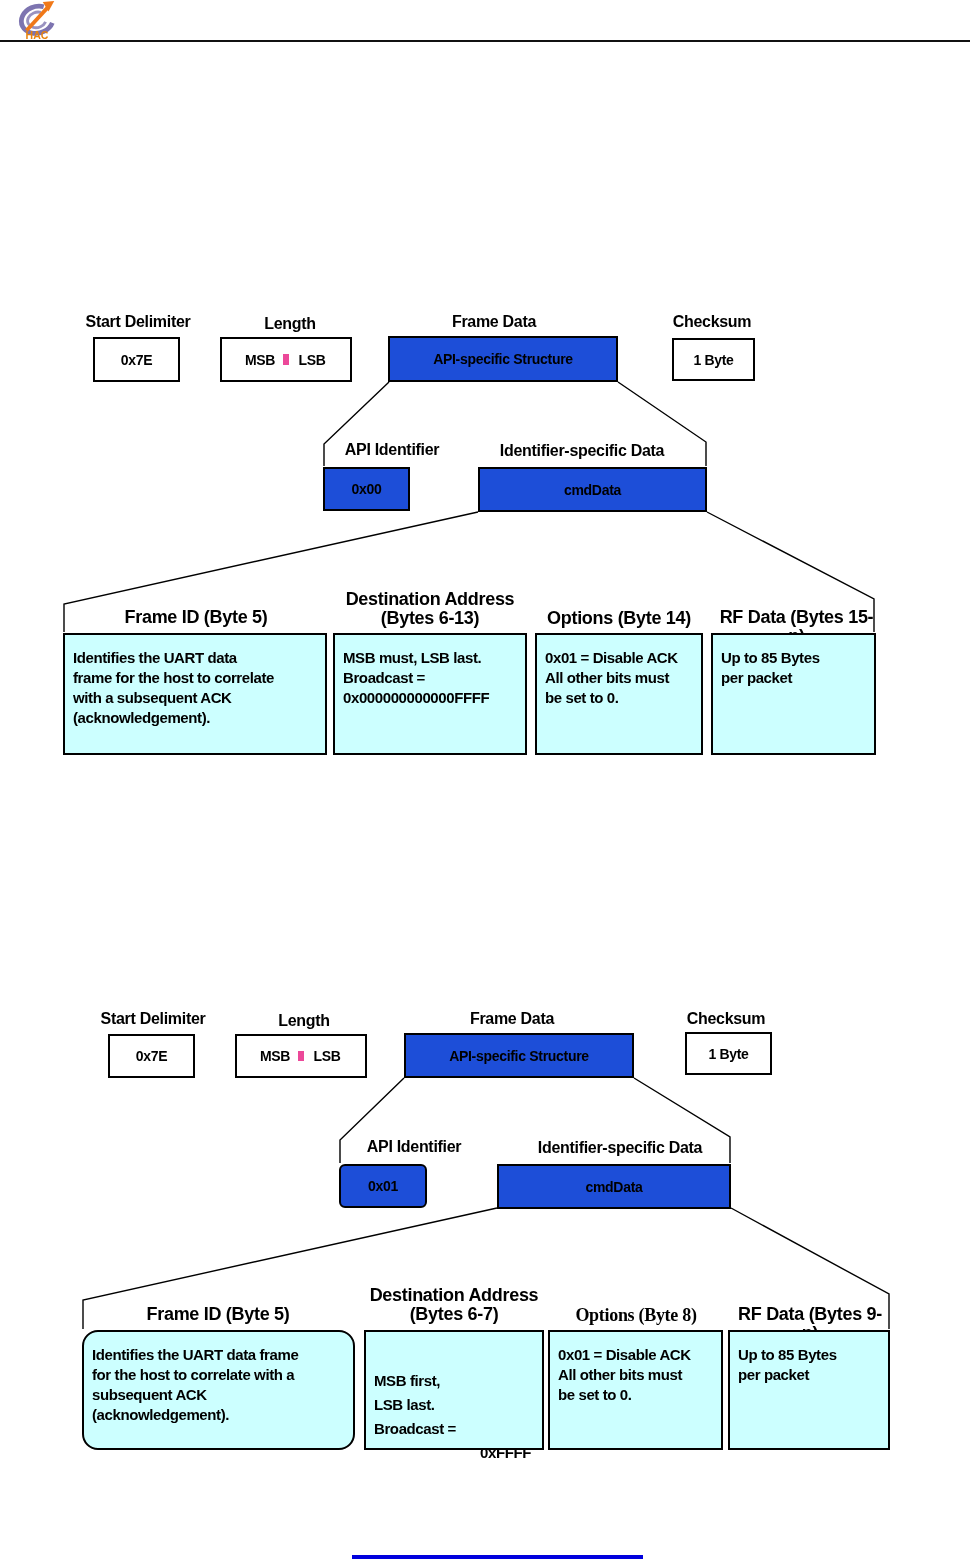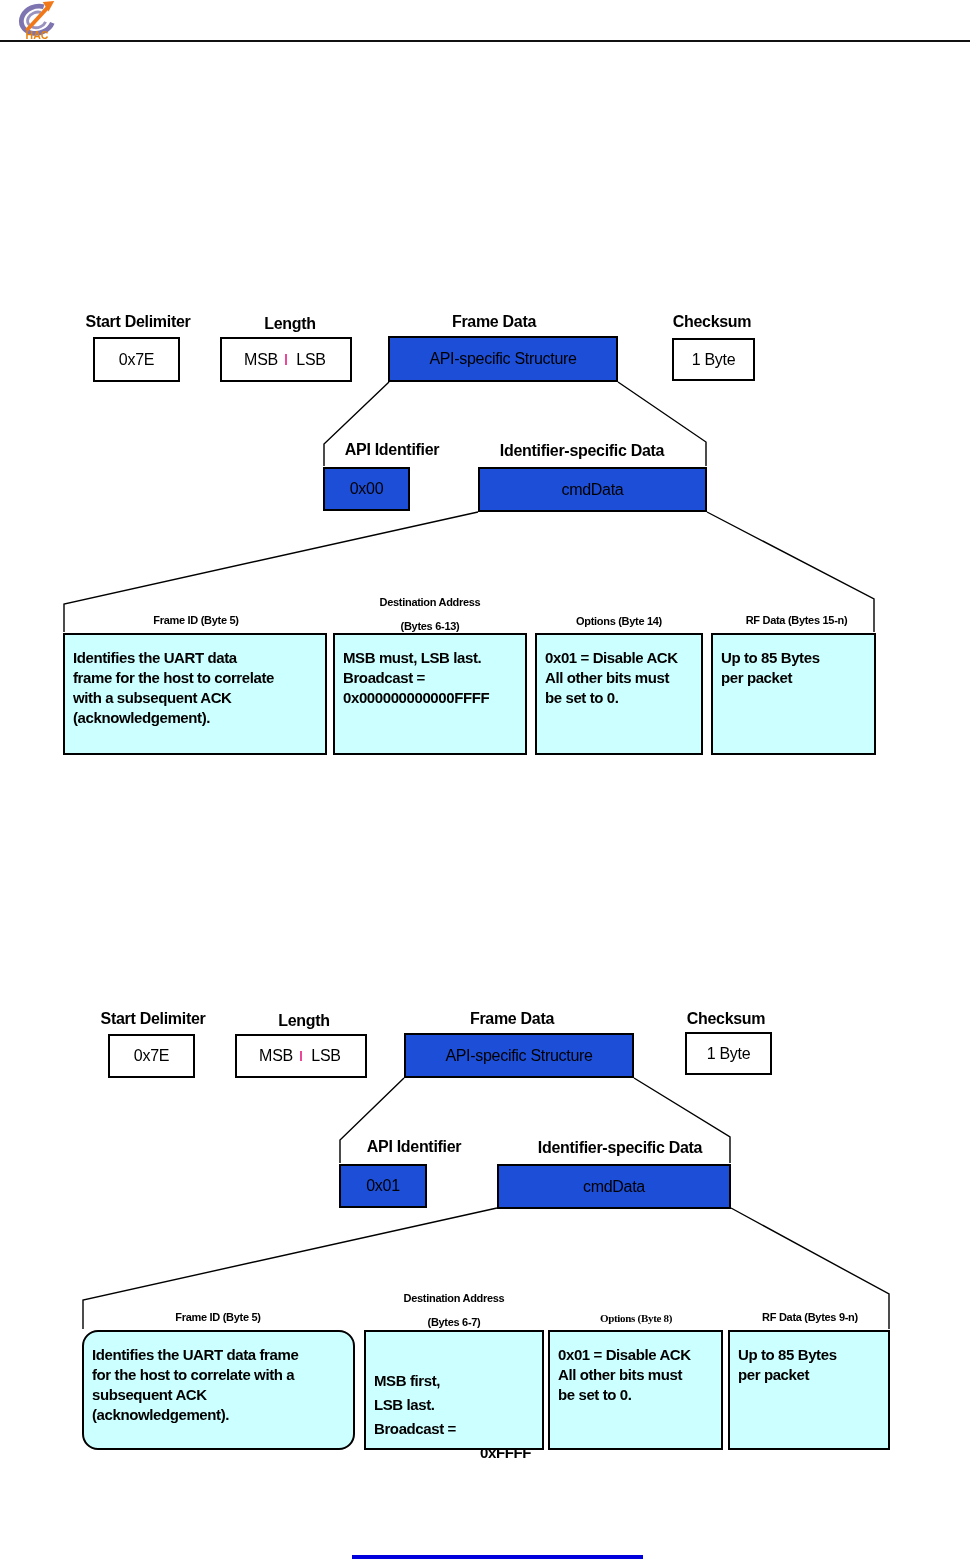--- a/index.html
+++ b/index.html
@@ -8,30 +8,30 @@
     font-family:"Liberation Sans","DejaVu Sans",sans-serif;color:#000;
   }
   .rule-top{position:absolute;left:0;top:40px;width:970px;height:2px;background:#111;}
   .logo{position:absolute;left:8px;top:0px;width:60px;height:42px;}
   svg.wires{position:absolute;left:0;top:0;width:970px;height:1561px;pointer-events:none;}
   .lbl{
     position:absolute;transform:translateX(-50%);
     font-weight:bold;font-size:16px;line-height:18px;letter-spacing:-0.3px;
     white-space:pre-line;text-align:center;
   }
-  .lbl.sm{font-size:11px;line-height:24px;}
+  .lbl.sm{font-size:18px;line-height:19px;}
   .box{
     position:absolute;border:2px solid #000;background:#fff;
     display:flex;align-items:center;justify-content:center;
-    font-weight:normal;font-size:16px;letter-spacing:-0.3px;box-sizing:border-box;
+    font-weight:bold;font-size:14px;letter-spacing:-0.3px;box-sizing:border-box;
   }
   .box.cyan{background:#1d4ed8;}
   .lenbox{padding:15px;}
   .lenbox .cell{flex:1;display:flex;align-items:center;justify-content:center;height:100%;}
-  .lenbox .cell.right{border-left:2px solid #ec4899;text-align:right;}
+  .lenbox .cell.right{border-left:6px solid #ec4899;text-align:right;}
   .cellbox{
     position:absolute;border:2px solid #000;background:#ccffff;box-sizing:border-box;
     font-weight:bold;font-size:15px;line-height:20px;letter-spacing:-0.4px;
     padding:13px 7px 4px 8px;white-space:pre-line;
   }
   .cellbox .rval{text-align:right;padding-right:4px;}
   .footer-link{position:absolute;left:352px;top:1555px;width:291px;height:4px;background:#0000dd;cursor:pointer;}
 </style>
 </head>
 <body>
@@ -105,21 +105,21 @@
   <div class="box" style="left:108px;top:1034px;width:87px;height:44px;">0x7E</div>
   <div class="box lenbox" style="left:235px;top:1034px;width:132px;height:44px;">
     <span class="cell">MSB</span>
     <span class="cell right">LSB</span>
   </div>
   <div class="box cyan" style="left:404px;top:1033px;width:230px;height:45px;">API-specific Structure</div>
   <div class="box" style="left:685px;top:1032px;width:87px;height:43px;">1 Byte</div>
 
   <div class="lbl" style="left:414px;top:1138px;">API Identifier</div>
   <div class="lbl" style="left:620px;top:1139px;">Identifier-specific Data</div>
-  <div class="box cyan" style="left:339px;top:1164px;width:88px;height:44px;">0x01</div>
+  <div class="box cyan" style="left:339px;top:1164px;width:88px;height:44px;border-radius:6px;">0x01</div>
   <div class="box cyan" style="left:497px;top:1164px;width:234px;height:45px;">cmdData</div>
 
   <div class="lbl sm" style="left:218px;top:1305px;">Frame ID (Byte 5)</div>
   <div class="lbl sm" style="left:454px;top:1286px;">Destination Address
 (Bytes 6-7)</div>
   <div class="lbl sm" style="left:636px;top:1306px;font-family:Liberation Serif, serif;">Options (Byte 8)</div>
   <div class="lbl sm" style="left:810px;top:1305px;">RF Data (Bytes 9-n)</div>
 
   <div class="cellbox" style="left:82px;top:1330px;width:273px;height:120px;border-radius:16px;">Identifies the UART data frame
 for the host to correlate with a

